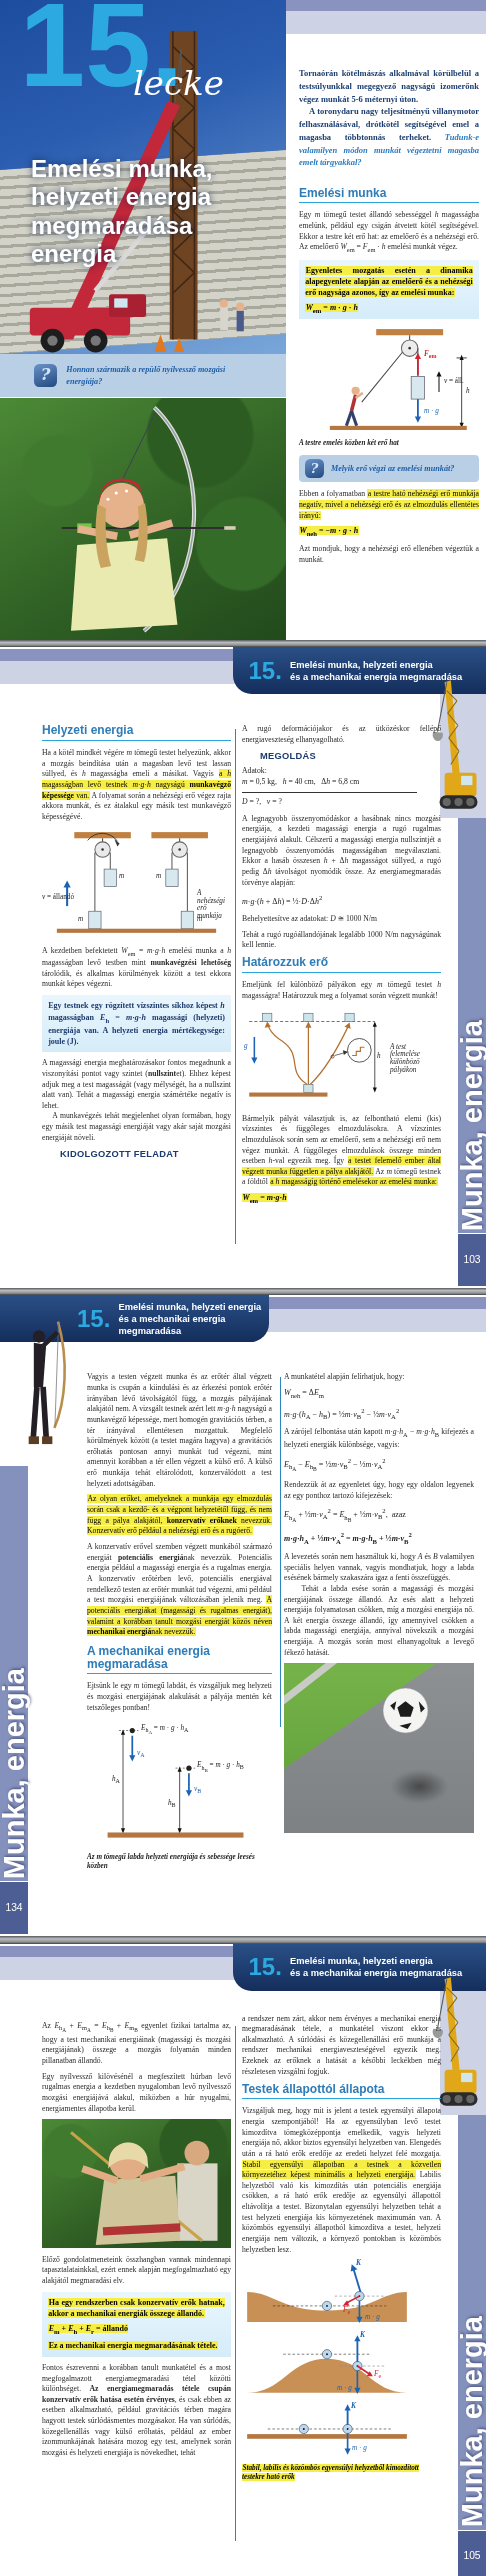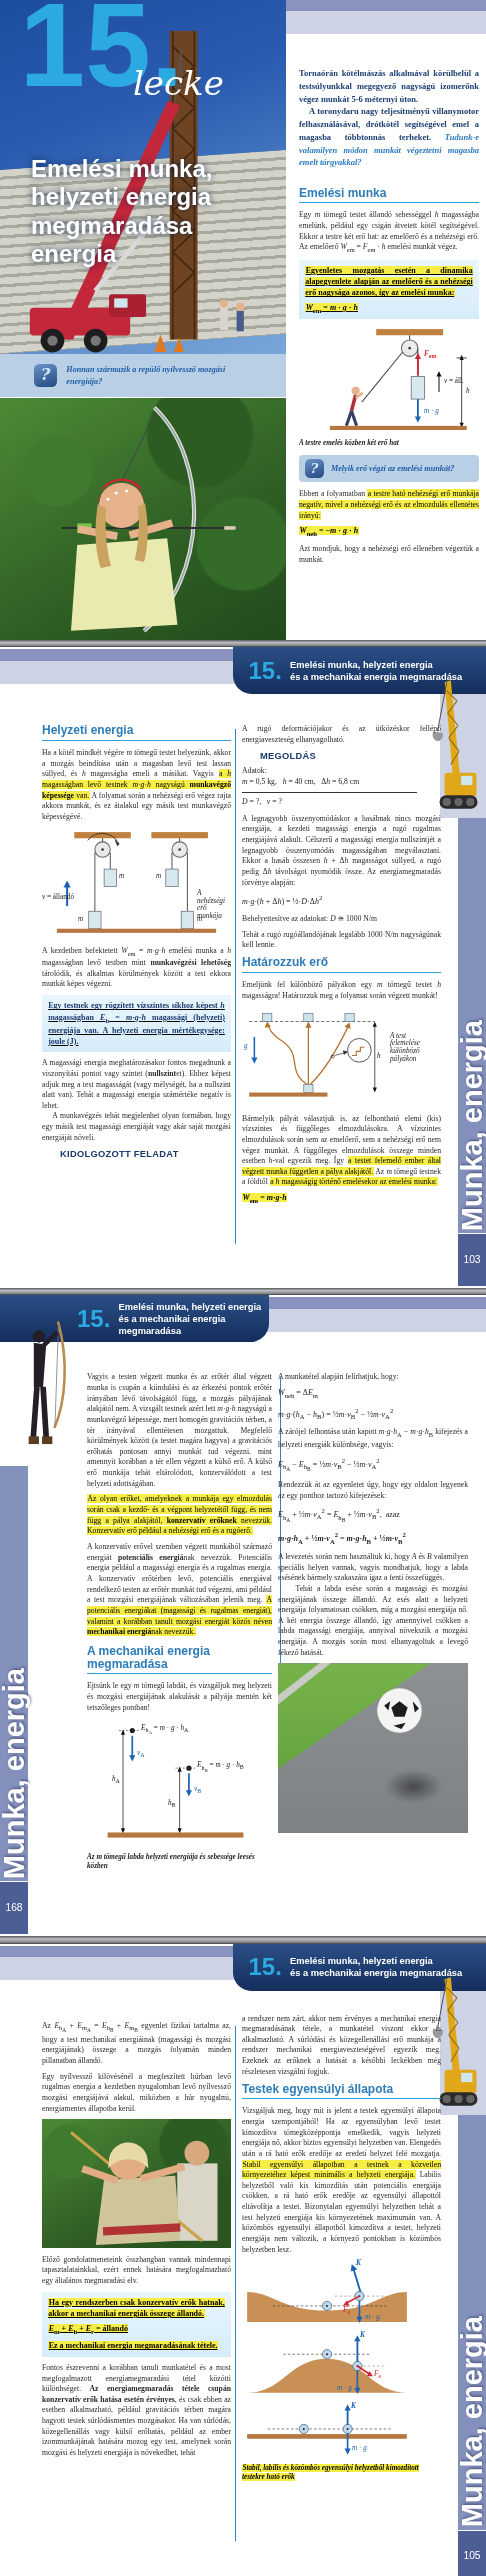--- a/index.html
+++ b/index.html
@@ -21,21 +21,21 @@
   .pnumbox{position:absolute;width:28px;height:52px;background:#4d5e94;color:#fff;display:flex;align-items:center;justify-content:center;font:10.3px/1 "Liberation Sans",sans-serif;}
   
   .par{font:7.7px/1.38 "Liberation Serif",serif;color:#2a2a2a;text-align:justify;margin:0 0 5.2px;}
   .par i, .fx i{font-style:italic;}
   mark{background:#f7ee45;padding:0 0.5px;}
   .fx{font:8px/1.35 "Liberation Serif",serif;color:#222;margin:2.1px 0 6.2px;}
   .hsec{font:bold 12px/1.05 "Liberation Sans",sans-serif;color:#2e7cb8;margin:0 0 3.1px;}
   .hrule{border:0;border-top:1px solid #2aa3dc;margin:3.1px 0 7.2px;}
   .hnavy{font:bold 9.3px/1.1 "Liberation Sans",sans-serif;color:#1c3a6e;letter-spacing:0.3px;margin:4.1px 0 5.2px;padding-left:18px;}
   .cap{font:italic bold 7.2px/1.3 "Liberation Serif",serif;color:#222;}
-  .bluebox{background:linear-gradient(180deg,#eaf6fd,#d5ecf9);padding:5.2px 6.2px;margin:0 0 6.2px;text-decoration:underline;}
+  .bluebox{background:linear-gradient(180deg,#eaf6fd,#d5ecf9);padding:5.2px 6.2px;margin:0 0 6.2px;}
   .bluebox .parb{font:bold 8px/1.4 "Liberation Serif",serif;color:#1c3a6e;text-align:justify;margin:0 0 4.1px;}
   .dlabel{font:7.7px/1.4 "Liberation Serif",serif;color:#222;}
   .dhr{border:0;border-top:0.8px solid #333;width:88%;margin:4.1px 0;text-align:left;margin-left:0;}
   .coldiv{position:absolute;width:1px;background:#2e86c1;}
   .qiconbox{display:flex;align-items:center;gap:7.2px;background:#b9cfe6;border-radius:4.1px;padding:4.1px 6.2px;}
   .qicon{flex:0 0 auto;width:23px;height:23px;border-radius:5.2px;background:linear-gradient(160deg,#6b93c9,#23497f);color:#cfe7f8;font:bold italic 16.5px/1 "DejaVu Serif",serif;display:flex;align-items:center;justify-content:center;}
   .qtextblue{font:bold italic 8.2px/1.35 "Liberation Serif",serif;color:#1f5fa8;}
   .figwrap{position:relative;margin:2.1px 0 6.2px;}
   .figlab{position:absolute;font:7.2px/1.1 "Liberation Serif",serif;color:#222;white-space:nowrap;}
   .intro{font:bold 8.5px/1.5 "Liberation Serif",serif;color:#1d3f72;text-align:justify;}
@@ -288,21 +288,21 @@
         <line x1="180" y1="94" x2="202" y2="88" stroke="#333" stroke-width="1.4"></line>
         <polygon points="206,87 196,84 198,93" fill="#333"></polygon>
         <line x1="24" y1="58" x2="24" y2="102" stroke="#1b64b5" stroke-width="3"></line>
         <polygon points="24,110 18,98 30,98" fill="#1b64b5"></polygon>
         <line x1="258" y1="32" x2="258" y2="162" stroke="#111" stroke-width="1.4"></line>
         <polygon points="258,28 254,38 262,38" fill="#111"></polygon>
         <polygon points="258,166 254,156 262,156" fill="#111"></polygon>
       </svg>
       <span class="figlab" style="left:2.1px;top:36px;color:#1b64b5;"><i>g</i></span>
       <span class="figlab" style="left:135px;top:46px;"><i>h</i></span>
-      <span class="figlab cap" style="left:148px;top:26px;white-space:normal;width:47px;"><i>A test felemelése különböző pályákon</i></span>
+      <span class="figlab cap" style="left:148px;top:37px;white-space:normal;width:47px;"><i>A test felemelése különböző pályákon</i></span>
     </div>
     <p class="par">Bármelyik pályát választjuk is, az felbontható elemi (kis) vízszintes és függőleges elmozdulásokra. A vízszintes elmozdulások során sem az emelőerő, sem a nehézségi erő nem végez munkát. A függőleges elmozdulások összege minden esetben <i>h</i>-val egyezik meg. Így <mark>a testet felemelő ember által végzett munka független a pálya alakjától.</mark> Az <i>m</i> tömegű testnek a földtől <mark>a <i>h</i> magasságig történő emelésekor az emelési munka:</mark></p>
     <div class="fx" style="font-weight:bold;"><mark><i>W</i><sub>em</sub> = <i>m</i>·<i>g</i>·<i>h</i></mark></div>
   </div>
 </div>
 <div class="sep"></div>
 
 <div class="page" style="height:641px;">
   <div class="band1" style="left:0;top:2.1px;width:486px;"></div>
   <div class="band2" style="left:0;top:13.4px;width:486px;"></div>
@@ -320,21 +320,21 @@
     <path d="M48,46 L72,50 L66,132 L48,132 Z" fill="#241f26"></path>
     <line x1="62" y1="56" x2="94" y2="26" stroke="#241f26" stroke-width="9"></line>
     <line x1="54" y1="132" x2="47" y2="230" stroke="#241f26" stroke-width="11"></line>
     <line x1="66" y1="132" x2="72" y2="230" stroke="#241f26" stroke-width="11"></line>
     <rect x="38" y="228" width="20" height="15" fill="#5a3d22"></rect>
     <rect x="64" y="228" width="20" height="15" fill="#5a3d22"></rect>
   </svg>
   <div class="vbar" style="left:0;top:171px;height:415px;">
     <span class="vtext">Munka, energia</span>
   </div>
-  <div class="pnumbox" style="left:0;top:587px;">168</div>
+  <div class="pnumbox" style="left:0;top:587px;">134</div>
   <div class="coldiv" style="left:280px;top:82px;height:350px;"></div>
 
   <div style="position:absolute;left:87px;top:77px;width:185px;">
     <p class="par">Vagyis a testen végzett munka és az erőtér által végzett munka is csupán a kiindulási és az érkezési pontok erőtér irányában lévő távolságától függ, a mozgás pályájának alakjától nem. A vizsgált testnek azért lett <i>m</i>·<i>g</i>·<i>h</i> nagyságú a munkavégző képessége, mert homogén gravitációs térben, a tér irányával ellentétesen mozgattuk. Megfelelő körülmények között (a testet magára hagyva) a gravitációs erőhatás pontosan annyi munkát tud végezni, mint amennyit korábban a tér ellen végzett a külső erő. A külső erő munkája tehát eltárolódott, konzerválódott a test helyzeti adottságában.</p>
     <p class="par"><mark>Az olyan erőket, amelyeknek a munkája egy elmozdulás során csak a kezdő- és a végpont helyzetétől függ, és nem függ a pálya alakjától, <b>konzervatív erőknek</b> nevezzük. Konzervatív erő például a nehézségi erő és a rugóerő.</mark></p>
     <p class="par">A konzervatív erővel szemben végzett munkából származó energiát <b>potenciális energiá</b>nak nevezzük. Potenciális energia például a magassági energia és a rugalmas energia. A konzervatív erőtérben levő, potenciális energiával rendelkező testen az erőtér munkát tud végezni, ami például a test mozgási energiájának változásában jelenik meg. <mark>A potenciális energiákat (magassági és rugalmas energiát), valamint a korábban tanult mozgási energiát közös néven <b>mechanikai energiá</b>nak nevezzük.</mark></p>
     <div class="hsec" style="margin-top:7.2px;">A mechanikai energia megmaradása</div>
     <hr class="hrule">
     <p class="par">Ejtsünk le egy <i>m</i> tömegű labdát, és vizsgáljuk meg helyzeti és mozgási energiájának alakulását a pályája mentén két tetszőleges pontban!</p>
     <div class="figwrap" style="height:128px;">
@@ -358,21 +358,21 @@
       <span class="figlab" style="left:54px;top:6.2px;"><i>E</i><sub>h<sub>A</sub></sub> = <i>m</i> · <i>g</i> · <i>h</i><sub>A</sub></span>
       <span class="figlab" style="left:50px;top:32px;color:#1b64b5;"><i>v</i><sub>A</sub></span>
       <span class="figlab" style="left:25px;top:58px;"><i>h</i><sub>A</sub></span>
       <span class="figlab" style="left:110px;top:44px;"><i>E</i><sub>h<sub>B</sub></sub> = <i>m</i> · <i>g</i> · <i>h</i><sub>B</sub></span>
       <span class="figlab" style="left:107px;top:68px;color:#1b64b5;"><i>v</i><sub>B</sub></span>
       <span class="figlab" style="left:81px;top:82px;"><i>h</i><sub>B</sub></span>
     </div>
     <div class="cap"><i>Az</i> m <i>tömegű labda helyzeti energiája és sebessége leesés közben</i></div>
   </div>
 
-  <div style="position:absolute;left:278px;top:77px;width:190px;">
+  <div style="position:absolute;left:284px;top:77px;width:190px;">
     <p class="par">A munkatétel alapján felírhatjuk, hogy:</p>
     <div class="fx"><i>W</i><sub>neh</sub> = Δ<i>E</i><sub>m</sub></div>
     <div class="fx"><i>m</i>·<i>g</i>·(<i>h</i><sub>A</sub> − <i>h</i><sub>B</sub>) = ½<i>m</i>·<i>v</i><sub>B</sub><sup>2</sup> − ½<i>m</i>·<i>v</i><sub>A</sub><sup>2</sup></div>
     <p class="par">A zárójel felbontása után kapott <i>m</i>·<i>g</i>·<i>h</i><sub>A</sub> − <i>m</i>·<i>g</i>·<i>h</i><sub>B</sub> kifejezés a helyzeti energiák különbsége, vagyis:</p>
     <div class="fx"><i>E</i><sub>h<sub>A</sub></sub> − <i>E</i><sub>h<sub>B</sub></sub> = ½<i>m</i>·<i>v</i><sub>B</sub><sup>2</sup> − ½<i>m</i>·<i>v</i><sub>A</sub><sup>2</sup></div>
     <p class="par">Rendezzük át az egyenletet úgy, hogy egy oldalon legyenek az egy ponthoz tartozó kifejezések:</p>
     <div class="fx"><i>E</i><sub>h<sub>A</sub></sub> + ½<i>m</i>·<i>v</i><sub>A</sub><sup>2</sup> = <i>E</i><sub>h<sub>B</sub></sub> + ½<i>m</i>·<i>v</i><sub>B</sub><sup>2</sup>,&nbsp;&nbsp;azaz</div>
     <div class="fx"><b><i>m</i>·<i>g</i>·<i>h</i><sub>A</sub> + ½<i>m</i>·<i>v</i><sub>A</sub><sup>2</sup> = <i>m</i>·<i>g</i>·<i>h</i><sub>B</sub> + ½<i>m</i>·<i>v</i><sub>B</sub><sup>2</sup></b></div>
     <p class="par">A levezetés során nem használtuk ki, hogy <i>A</i> és <i>B</i> valamilyen speciális helyen vannak, vagyis mondhatjuk, hogy a labda esésének bármely szakaszára igaz a fenti összefüggés.<br>&nbsp;&nbsp;&nbsp;&nbsp;Tehát a labda esése során a magassági és mozgási energiájának összege állandó. Az esés alatt a helyzeti energiája folyamatosan csökken, míg a mozgási energiája nő. A két energia összege állandó, így amennyivel csökken a labda magassági energiája, annyival növekszik a mozgási energiája. A mozgás során most elhanyagoltuk a levegő fékező hatását.</p>
     <div class="photoframe" style="width:190px;height:170px;background:linear-gradient(180deg,#8d9194,#7d8184);margin-top:3.1px;">
@@ -436,32 +436,32 @@
         <circle cx="300" cy="66" r="24" fill="#d8a97e"></circle>
         <line x1="56" y1="26" x2="310" y2="236" stroke="#caa24a" stroke-width="6"></line>
         <path d="M120,118 L258,110 L268,236 L104,244 Z" fill="#cfc49a"></path>
         <circle cx="166" cy="82" r="36" fill="#e2ad85"></circle>
         <path d="M130,76 A38,38 0 0 1 204,74 L206,96 C186,72 148,72 128,96 Z" fill="#e8d9a8"></path>
         <line x1="190" y1="116" x2="276" y2="92" stroke="#e2ad85" stroke-width="14"></line>
         <line x1="146" y1="120" x2="78" y2="96" stroke="#e2ad85" stroke-width="14"></line>
         <rect x="118" y="206" width="150" height="16" fill="#b23333" transform="rotate(-3 190 214)"></rect>
       </svg>
     </div>
-    <p class="par">Előző gondolatmeneteink összhangban vannak mindennapi tapasztalatainkkal, ezért ennek hatására megfogalmazható egy általános megmaradási elv.</p>
+    <p class="par">Előző gondolatmeneteink összhangban vannak mindennapi tapasztalatainkkal, ezért ennek alapján megfogalmazható egy alakjától megmaradási elv.</p>
     <div class="bluebox">
       <div class="parb"><mark>Ha egy rendszerben csak konzervatív erők hatnak, akkor a mechanikai energiák összege állandó.</mark></div>
       <div class="parb"><mark><i>E</i><sub>m</sub> + <i>E</i><sub>h</sub> + <i>E</i><sub>r</sub> = állandó</mark></div>
       <div class="parb" style="margin:0;"><mark>Ez a mechanikai energia megmaradásának tétele.</mark></div>
     </div>
     <p class="par">Fontos észrevenni a korábban tanult munkatétel és a most megfogalmazott energiamegmaradási tétel közötti különbséget. <b>Az energiamegmaradás tétele csupán konzervatív erők hatása esetén érvényes</b>, és csak ebben az esetben alkalmazható, például gravitációs térben magára hagyott testek súrlódásmentes mozgásakor. Ha van súrlódás, közegellenállás vagy külső erőhatás, például az ember izommunkájának hatására mozog egy test, amelynek során mozgási és helyzeti energiája is növekedhet, tehát</p>
   </div>
 
   <div style="position:absolute;left:242px;top:70px;width:199px;">
     <p class="par">a rendszer nem zárt, akkor nem érvényes a mechanikai energia megmaradásának tétele, a munkatétel viszont ekkor is alkalmazható. A súrlódási és közegellenállási erő munkája a rendszer mechanikai energiaveszteségével egyezik meg. Ezeknek az erőknek a hatását a későbbi leckékben még részletesen vizsgálni fogjuk.</p>
-    <div class="hsec" style="margin-top:5.2px;">Testek egyensúlyi állapota</div>
+    <div class="hsec" style="margin-top:5.2px;">Testek állapottól állapota</div>
     <hr class="hrule">
     <p class="par">Vizsgáljuk meg, hogy mit is jelent a testek egyensúlyi állapota energia szempontjából! Ha az egyensúlyban levő testet kimozdítva tömegközéppontja emelkedik, vagyis helyzeti energiája nő, akkor biztos egyensúlyi helyzetben van. Elengedés után a rá ható erők eredője az eredeti helyzet felé mozgatja. <mark>Stabil egyensúlyi állapotban a testnek a közvetlen környezetéhez képest minimális a helyzeti energiája.</mark> Labilis helyzetből való kis kimozdítás után potenciális energiája csökken, a rá ható erők eredője az egyensúlyi állapottól eltávolítja a testet. Bizonytalan egyensúlyi helyzetben tehát a test helyzeti energiája kis környezetének maximumán van. A közömbös egyensúlyi állapotból kimozdítva a testet, helyzeti energiája nem változik, a környező pontokban is közömbös helyzetben lesz.</p>
     <div class="figwrap" style="height:65px;">
       <svg width="170" height="64" viewBox="0 0 330 124">
         <path d="M10,62 C60,62 76,98 165,98 C254,98 270,62 320,62 L320,120 L10,120 Z" fill="#c89055"></path>
         <line x1="60" y1="89" x2="280" y2="89" stroke="#333" stroke-width="1.2" stroke-dasharray="5 4"></line>
         <line x1="180" y1="70" x2="280" y2="70" stroke="#888" stroke-width="1.2" stroke-dasharray="5 4"></line>
         <circle cx="165" cy="89" r="9" fill="#bcd7ee" stroke="#456" stroke-width="1.3"></circle>
           <circle cx="165" cy="89" r="1.8" fill="#111"></circle>
         <circle cx="228" cy="70" r="9" fill="#bcd7ee" stroke="#456" stroke-width="1.3"></circle>

